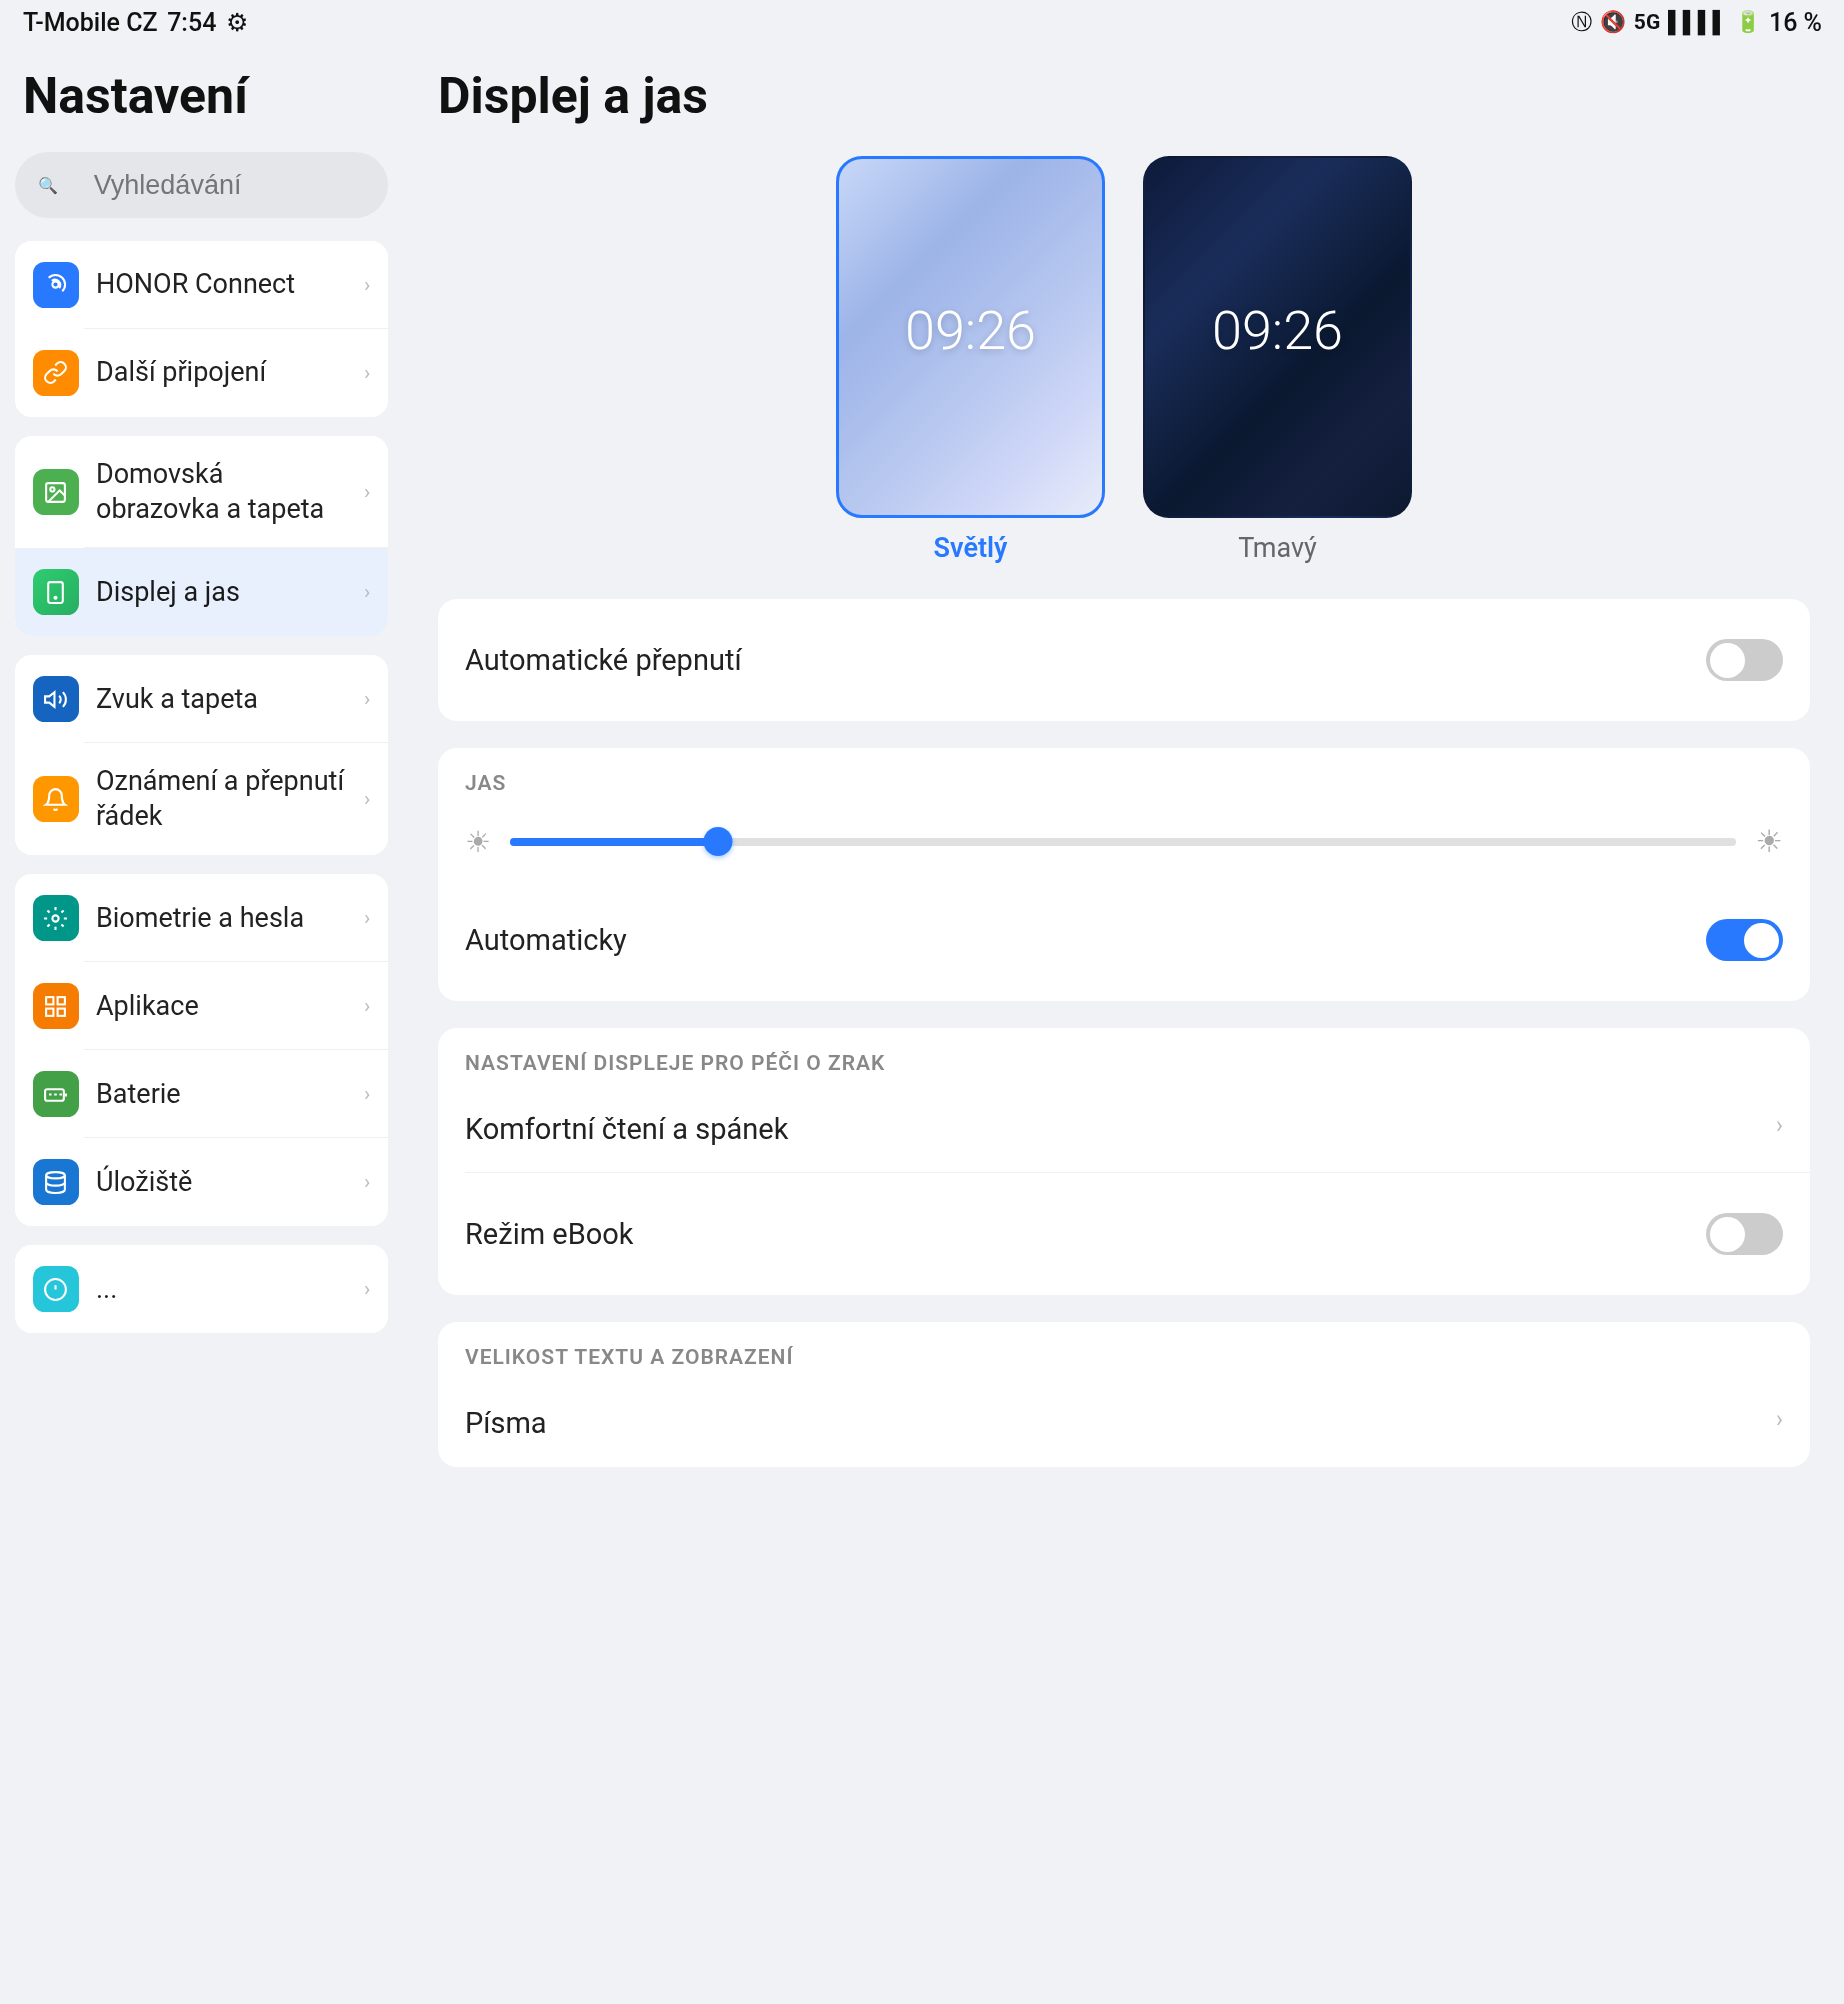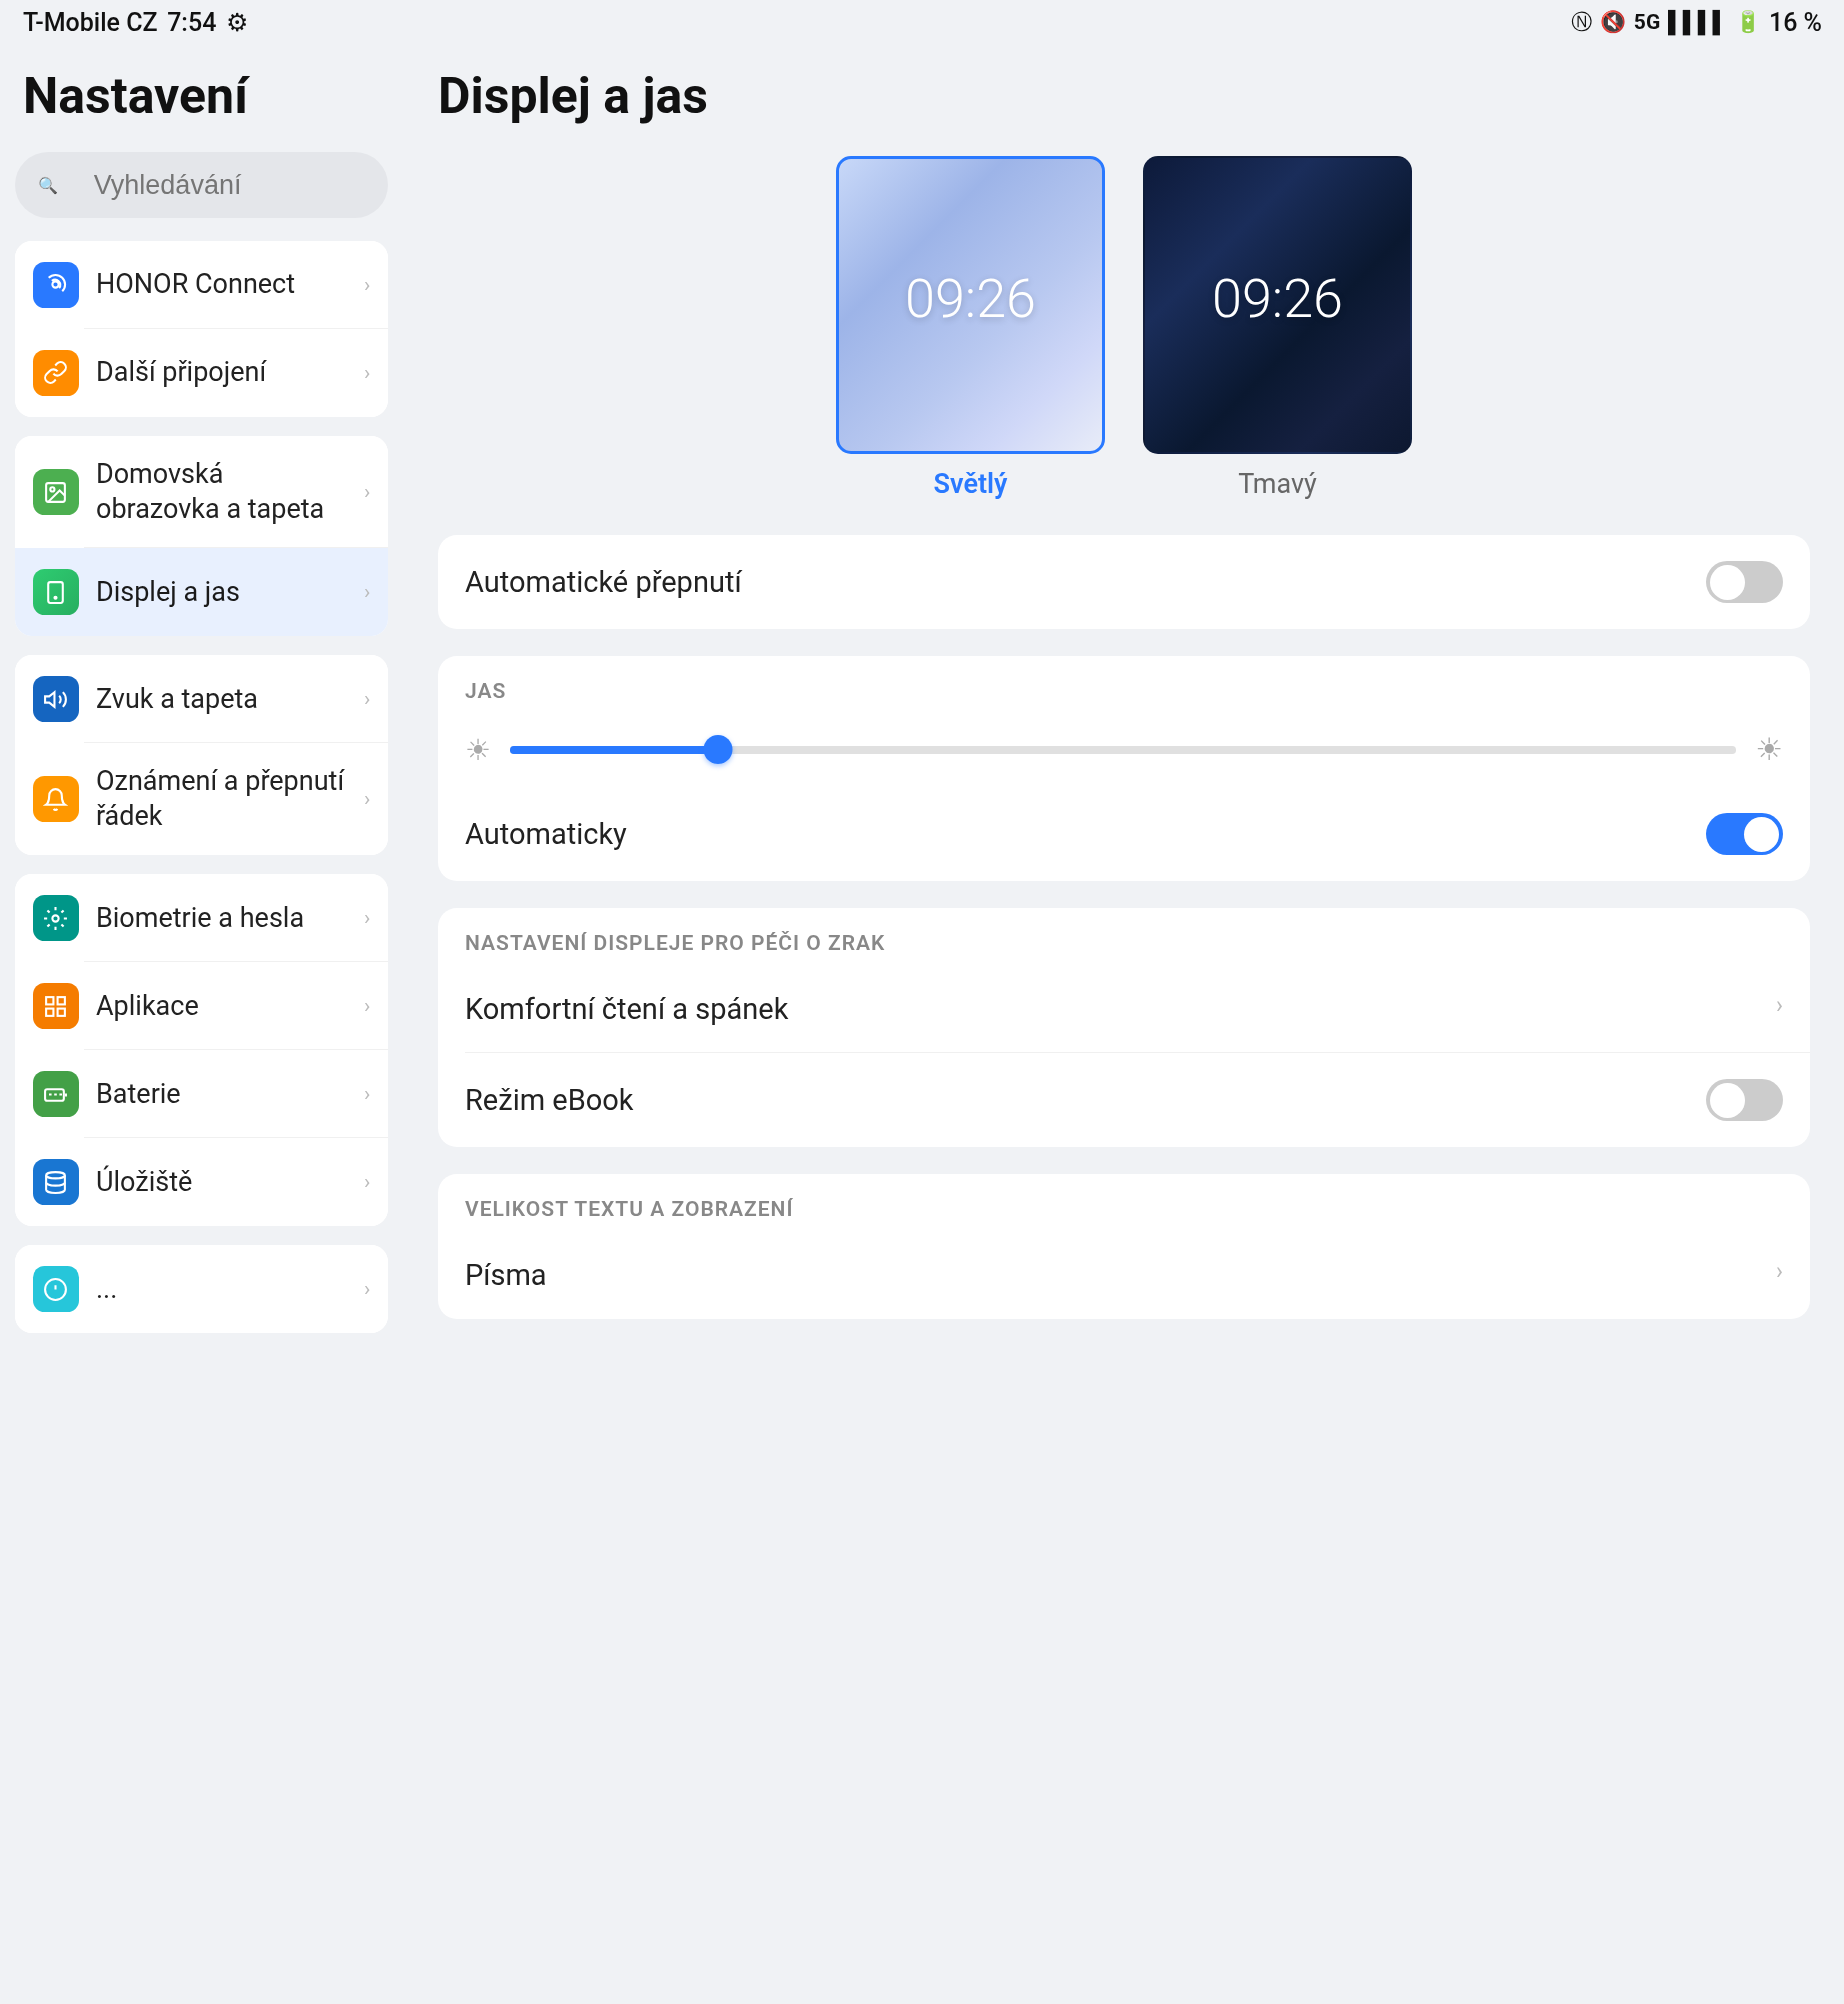--- a/index.html
+++ b/index.html
@@ -155,22 +155,22 @@
       justify-content: center;
     }
     .theme-card {
       display: flex;
       flex-direction: column;
       align-items: center;
       gap: 13.4px;
     }
     .theme-preview {
       width: 269px;
-      height: 298px;
-      border-radius: 15px;
+      height: 362px;
+      border-radius: 26px;
       overflow: hidden;
       position: relative;
       border: 2.9px solid transparent;
     }
     .theme-preview.selected {
       border: 3.8px solid #2979ff;
     }
     .theme-preview-light {
       background: linear-gradient(135deg, #c8d8f8 0%, #9db4e8 30%, #b8c8f0 60%, #d0d8f8 80%, #e8ecf8 100%);
     }
@@ -208,21 +208,21 @@
       color: #888;
       letter-spacing: 1px;
       padding: 23px 27px 9.6px;
       text-transform: uppercase;
     }
 
     .setting-row {
       display: flex;
       align-items: center;
       justify-content: space-between;
-      padding: 26px 27px;
+      padding: 40px 27px;
       position: relative;
     }
     .setting-row:not(:last-child)::after {
       content: '';
       position: absolute;
       bottom: 0;
       left: 27px;
       right: 0;
       height: 1px;
       background: #f0f0f0;

